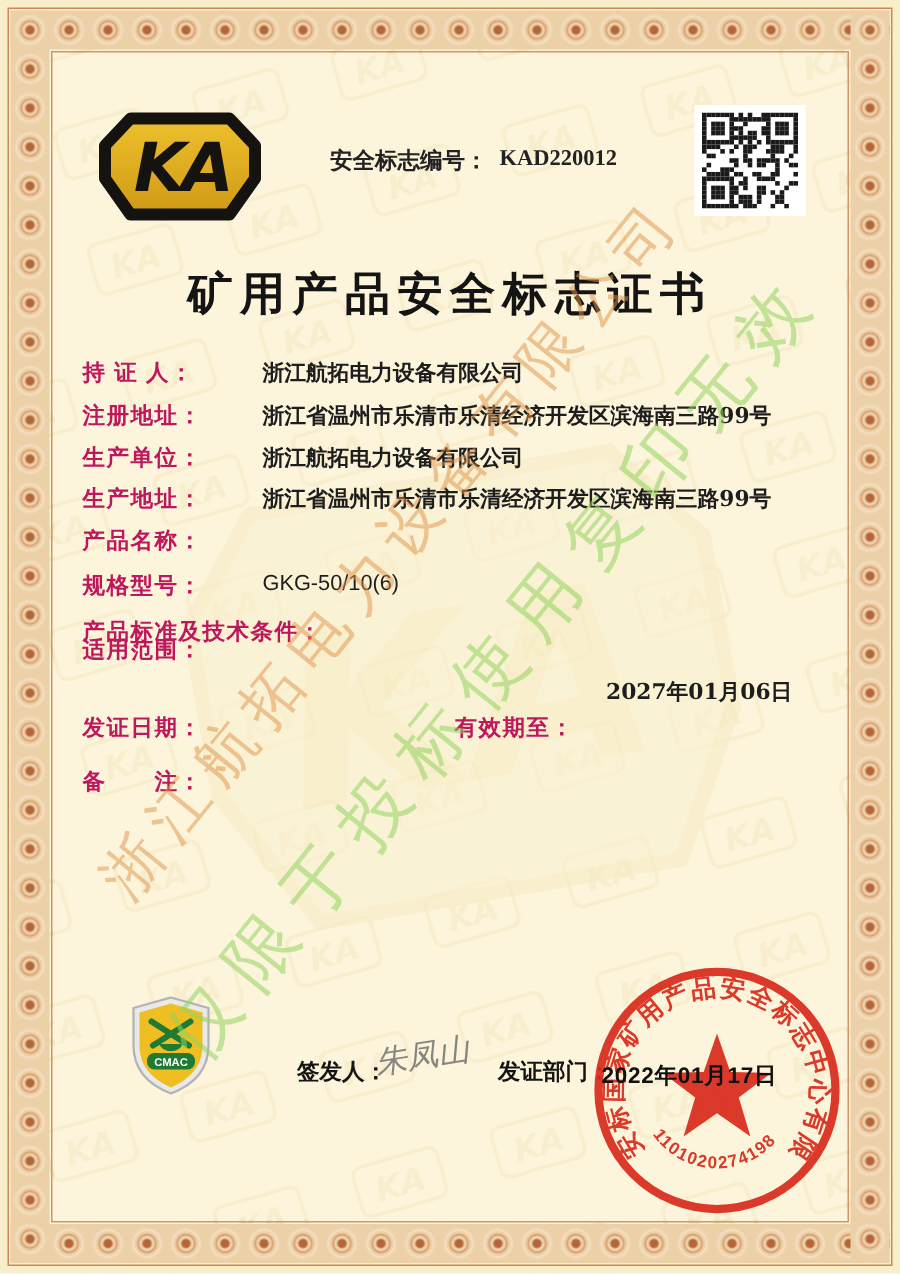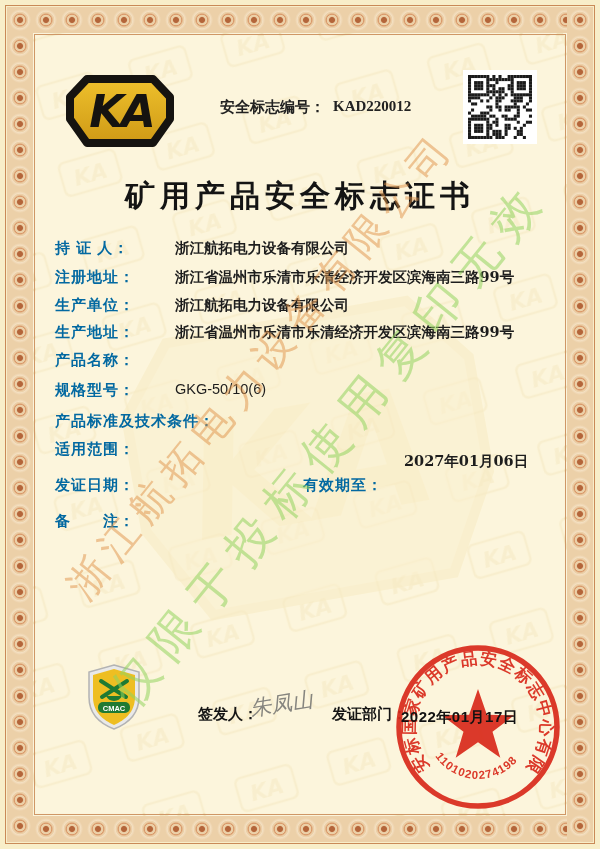--- a/index.html
+++ b/index.html
@@ -39,21 +39,21 @@
   .qr svg{display:block; width:64px; height:64px;}
   
   .title{
     position:absolute; left:0; right:0; top:176px; text-align:center; z-index:5;
     font-family:"Liberation Serif", serif; font-weight:900; font-size:30px;
     letter-spacing:5px; color:#141414;
   }
   
   .flabel{
     position:absolute; left:55px; z-index:5; white-space:nowrap;
-    font-size:15px; font-weight:700; color:#0369a1; letter-spacing:1px;
+    font-size:15px; font-weight:700; color:#be185d; letter-spacing:1px;
   }
   .fvalue{
     position:absolute; z-index:5; white-space:nowrap;
     font-family:"DejaVu Serif", serif; font-weight:700; font-size:14.5px; color:#1d1d1d;
   }
   
   .para{
     position:absolute; left:57px; top:564px; width:492px; z-index:5;
     font-family:"DejaVu Serif", serif; font-weight:700; font-size:13.8px;
     line-height:19.5px; color:#151515; text-indent:2em; text-align:justify;
@@ -378,21 +378,21 @@
   <span class="flabel" style="top:323px">生产地址：</span>
   <span class="fvalue" style="left:175px; top:323px">浙江省温州市乐清市乐清经济开发区滨海南三路99号</span>
 
   <span class="flabel" style="top:351px">产品名称：</span>
 
   <span class="flabel" style="top:381px">规格型号：</span>
   <span class="fvalue" style="left:175px; top:381px; font-family:'Liberation Sans',sans-serif; font-weight:400">GKG-50/10(6)</span>
 
   <span class="flabel" style="top:412px">产品标准及技术条件：</span>
 
-  <span class="flabel" style="top:440px">适用范围：</span>
+  <span class="flabel" style="top:424px">适用范围：</span>
 
   <span class="flabel" style="top:476px">发证日期：</span>
   <span class="flabel" style="left:303px; top:476px">有效期至：</span>
   <span class="fvalue" style="left:404px; top:452px">2027年01月06日</span>
 
   <span class="flabel" style="top:512px">备　　注：</span>
   <span class="fvalue" style="left:175px; top:512px"></span>
 
 
   <svg class="cmac" viewBox="0 0 56 66" xmlns="http://www.w3.org/2000/svg">

